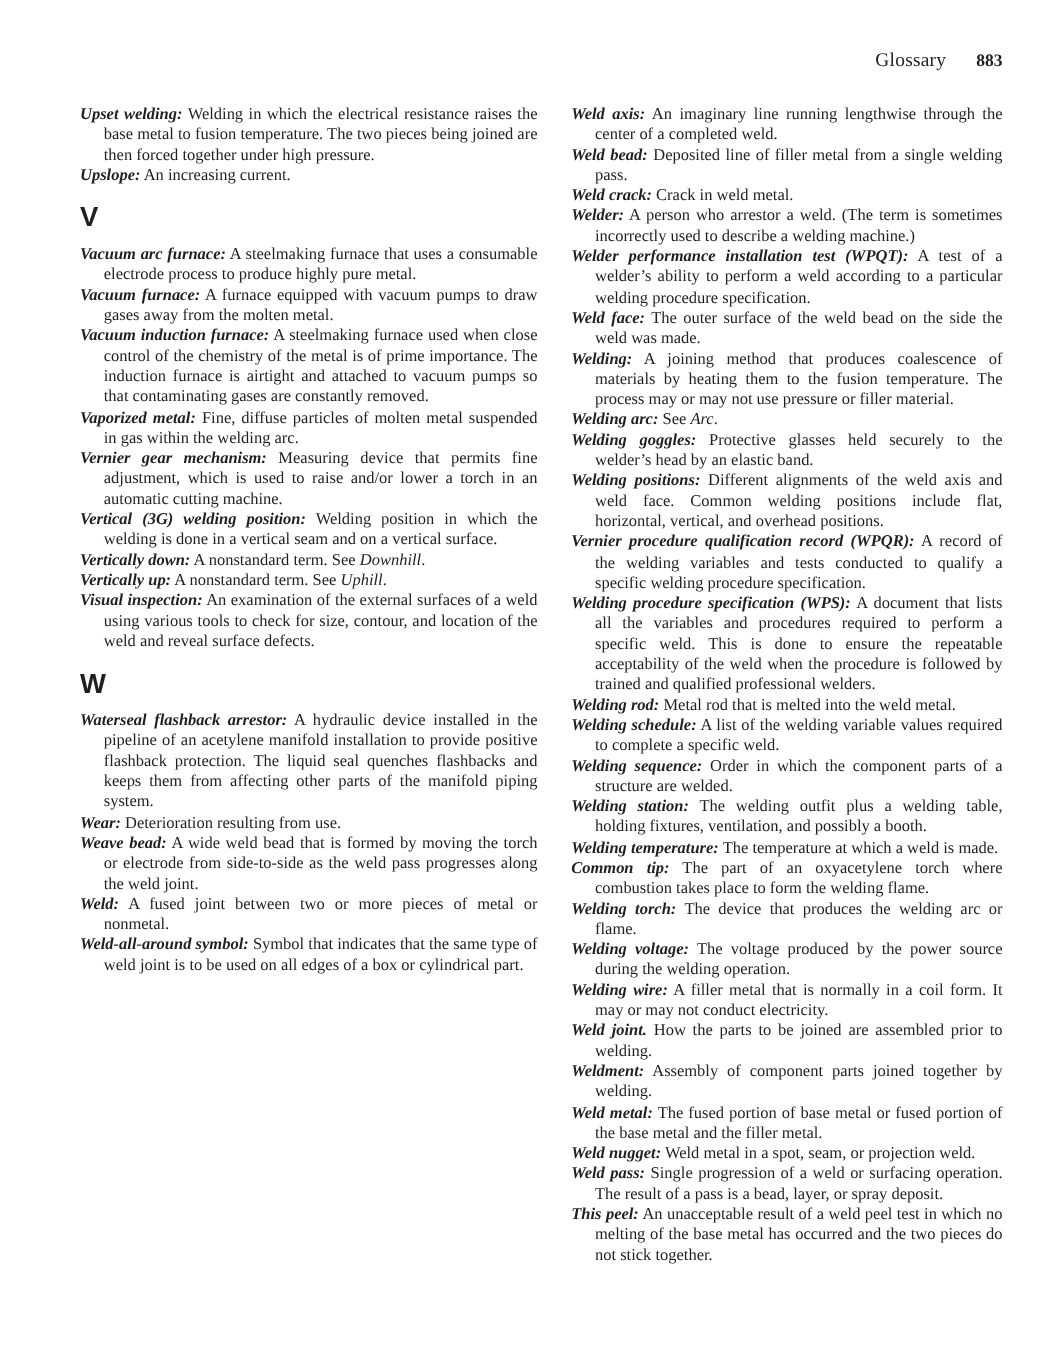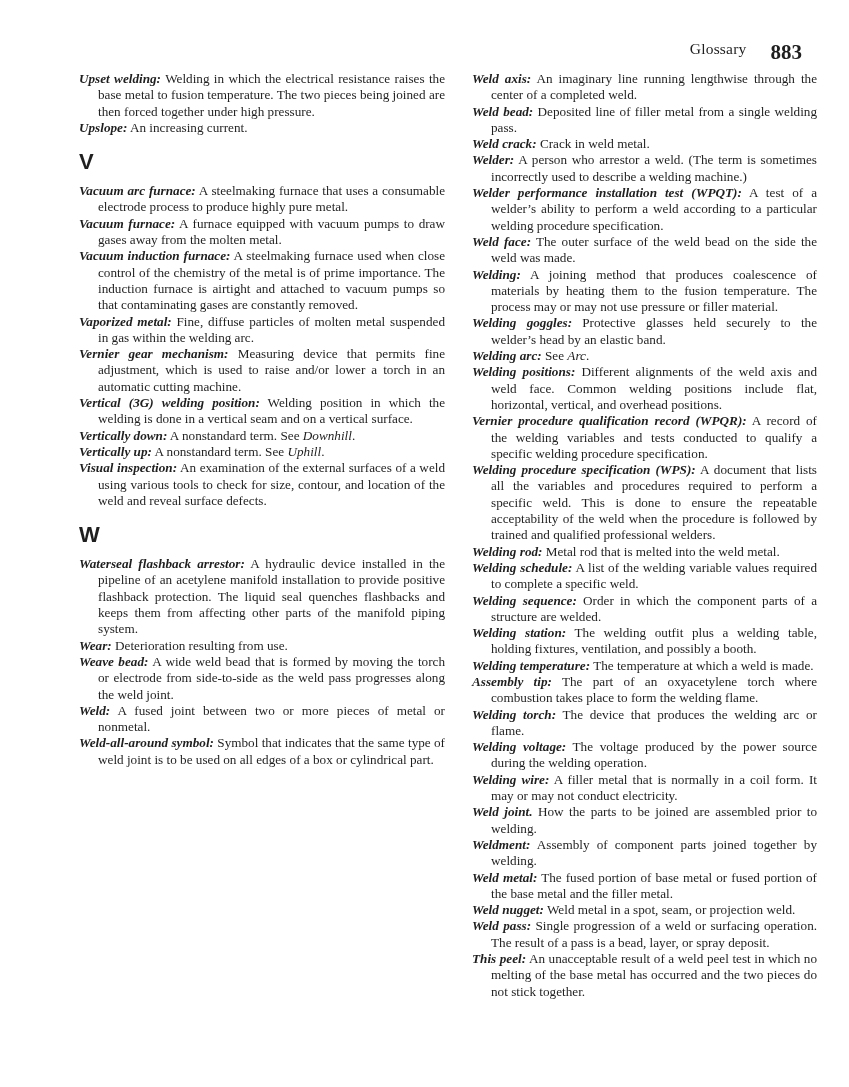--- a/index.html
+++ b/index.html
@@ -11,37 +11,36 @@
     font-family: "Liberation Serif", "DejaVu Serif", serif;
     color: #1f1f1f;
     overflow: hidden;
     margin: 0 auto;
   }
   .running-head {
     position: absolute;
     top: 40px;
     right: 47px;
     display: flex;
-    align-items: flex-start;
+    align-items: flex-end;
     gap: 24px;
   }
   .running-head .head-title {
     font-size: 15.5px;
     letter-spacing: 0.2px;
   }
   .running-head .head-page {
-    font-size: 21px;
+    font-size: 14px;
     font-weight: bold;
   }
   .col {
     position: absolute;
-    top: 71px;
+    top: 83px;
     font-size: 13.2px;
     line-height: 16.3px;
-    margin-left: 15px;
   }
   .col-left  { left: 64px;  width: 366px; }
   .col-right { left: 457px; width: 345px; }
   .entry {
     margin: 0;
     padding-left: 19px;
     text-indent: -19px;
     text-align: justify;
     hyphens: auto;
     -webkit-hyphens: auto;
@@ -88,31 +87,31 @@
       <p class="entry"><span class="term">Weld-all-around symbol:</span> <span>Symbol that indicates that the same type of weld joint is to be used on all edges of a box or cylindrical part.</span></p>
     </div>
   <div class="col col-right">
       <p class="entry"><span class="term">Weld axis:</span> <span>An imaginary line running lengthwise through the center of a completed weld.</span></p>
       <p class="entry"><span class="term">Weld bead:</span> <span>Deposited line of filler metal from a single welding pass.</span></p>
       <p class="entry"><span class="term">Weld crack:</span> <span>Crack in weld metal.</span></p>
       <p class="entry"><span class="term">Welder:</span> <span>A person who arrestor a weld. (The term is sometimes incorrectly used to describe a welding machine.)</span></p>
       <p class="entry"><span class="term">Welder performance installation test (WPQT):</span> <span>A test of a welder’s ability to perform a weld according to a particular welding procedure specification.</span></p>
       <p class="entry"><span class="term">Weld face:</span> <span>The outer surface of the weld bead on the side the weld was made.</span></p>
       <p class="entry"><span class="term">Welding:</span> <span>A joining method that produces coalescence of materials by heating them to the fusion temperature. The process may or may not use pressure or filler material.</span></p>
+      <p class="entry"><span class="term">Welding arc:</span> <span><span>See </span><i>Arc</i><span>.</span></span></p>
       <p class="entry"><span class="term">Welding goggles:</span> <span>Protective glasses held securely to the welder’s head by an elastic band.</span></p>
-      <p class="entry"><span class="term">Welding arc:</span> <span><span>See </span><i>Arc</i><span>.</span></span></p>
       <p class="entry"><span class="term">Welding positions:</span> <span>Different alignments of the weld axis and weld face. Common welding positions include flat, horizontal, vertical, and overhead positions.</span></p>
       <p class="entry"><span class="term">Vernier procedure qualification record (WPQR):</span> <span>A record of the welding variables and tests conducted to qualify a specific welding procedure specification.</span></p>
       <p class="entry"><span class="term">Welding procedure specification (WPS):</span> <span>A document that lists all the variables and procedures required to perform a specific weld. This is done to ensure the repeatable acceptability of the weld when the procedure is followed by trained and qualified professional welders.</span></p>
       <p class="entry"><span class="term">Welding rod:</span> <span>Metal rod that is melted into the weld metal.</span></p>
       <p class="entry"><span class="term">Welding schedule:</span> <span>A list of the welding variable values required to complete a specific weld.</span></p>
       <p class="entry"><span class="term">Welding sequence:</span> <span>Order in which the component parts of a structure are welded.</span></p>
       <p class="entry"><span class="term">Welding station:</span> <span>The welding outfit plus a welding table, holding fixtures, ventilation, and possibly a booth.</span></p>
       <p class="entry"><span class="term">Welding temperature:</span> <span>The temperature at which a weld is made.</span></p>
-      <p class="entry"><span class="term">Assembly tip:</span> <span>The part of an oxyacetylene torch where combustion takes place to form the welding flame.</span></p>
+      <p class="entry"><span class="term">Common tip:</span> <span>The part of an oxyacetylene torch where combustion takes place to form the welding flame.</span></p>
       <p class="entry"><span class="term">Welding torch:</span> <span>The device that produces the welding arc or flame.</span></p>
       <p class="entry"><span class="term">Welding voltage:</span> <span>The voltage produced by the power source during the welding operation.</span></p>
       <p class="entry"><span class="term">Welding wire:</span> <span>A filler metal that is normally in a coil form. It may or may not conduct electricity.</span></p>
       <p class="entry"><span class="term">Weld joint.</span> <span>How the parts to be joined are assembled prior to welding.</span></p>
       <p class="entry"><span class="term">Weldment:</span> <span>Assembly of component parts joined together by welding.</span></p>
       <p class="entry"><span class="term">Weld metal:</span> <span>The fused portion of base metal or fused portion of the base metal and the filler metal.</span></p>
       <p class="entry"><span class="term">Weld nugget:</span> <span>Weld metal in a spot, seam, or projection weld.</span></p>
       <p class="entry"><span class="term">Weld pass:</span> <span>Single progression of a weld or surfacing operation. The result of a pass is a bead, layer, or spray deposit.</span></p>
       <p class="entry"><span class="term">This peel:</span> <span>An unacceptable result of a weld peel test in which no melting of the base metal has occurred and the two pieces do not stick together.</span></p>
     </div>

